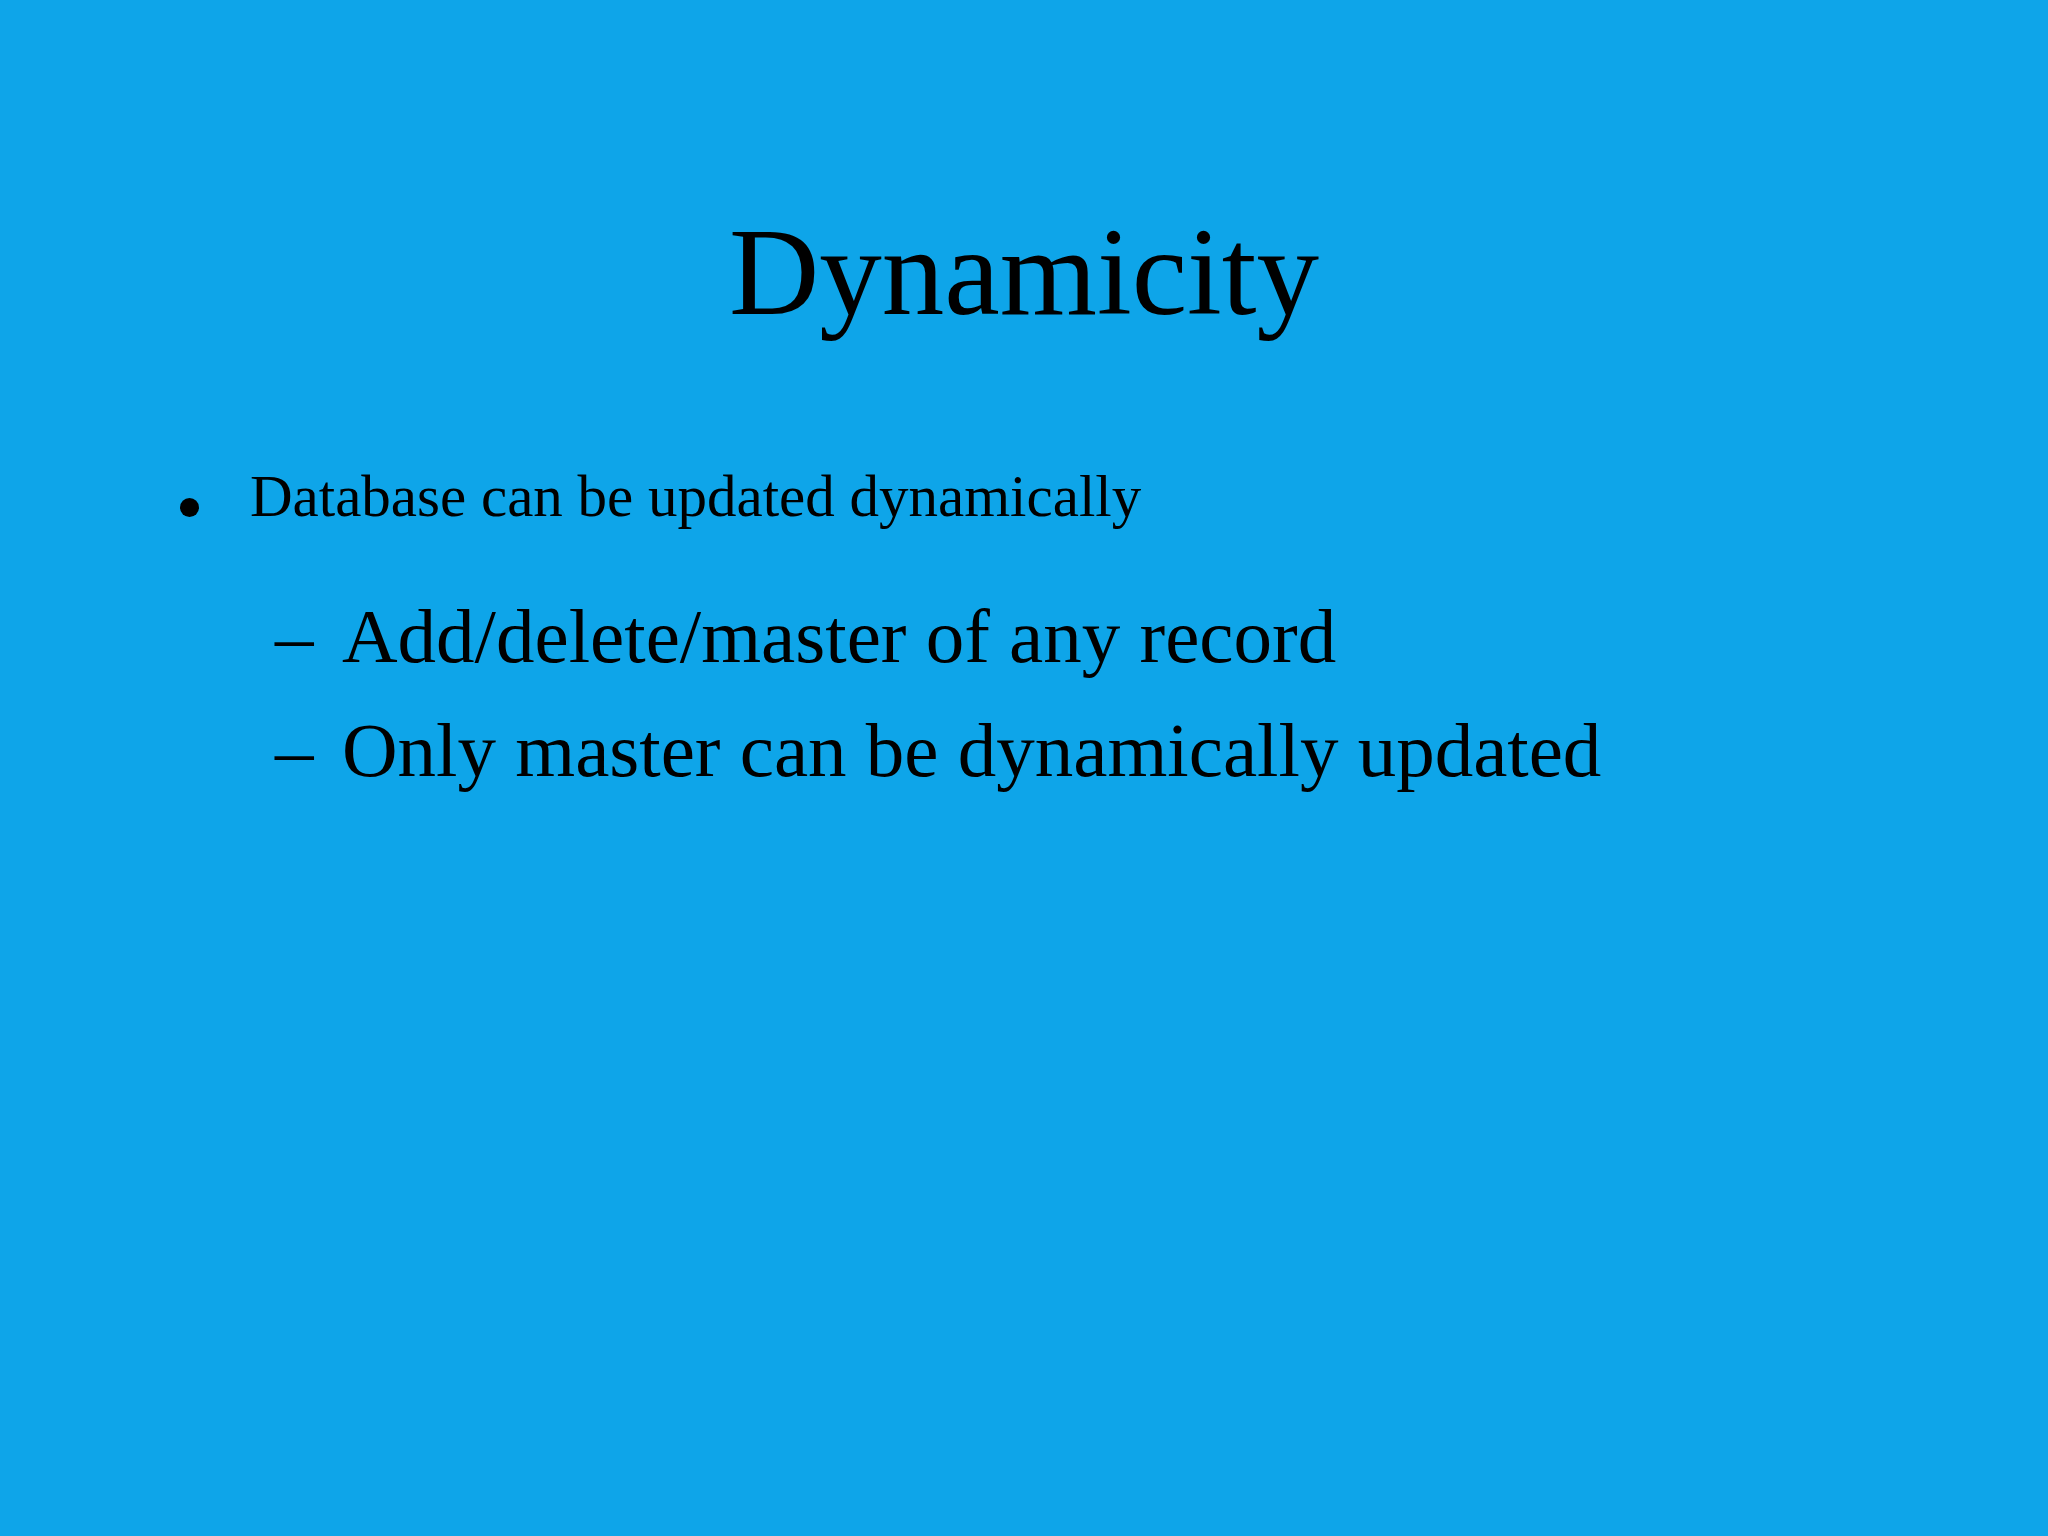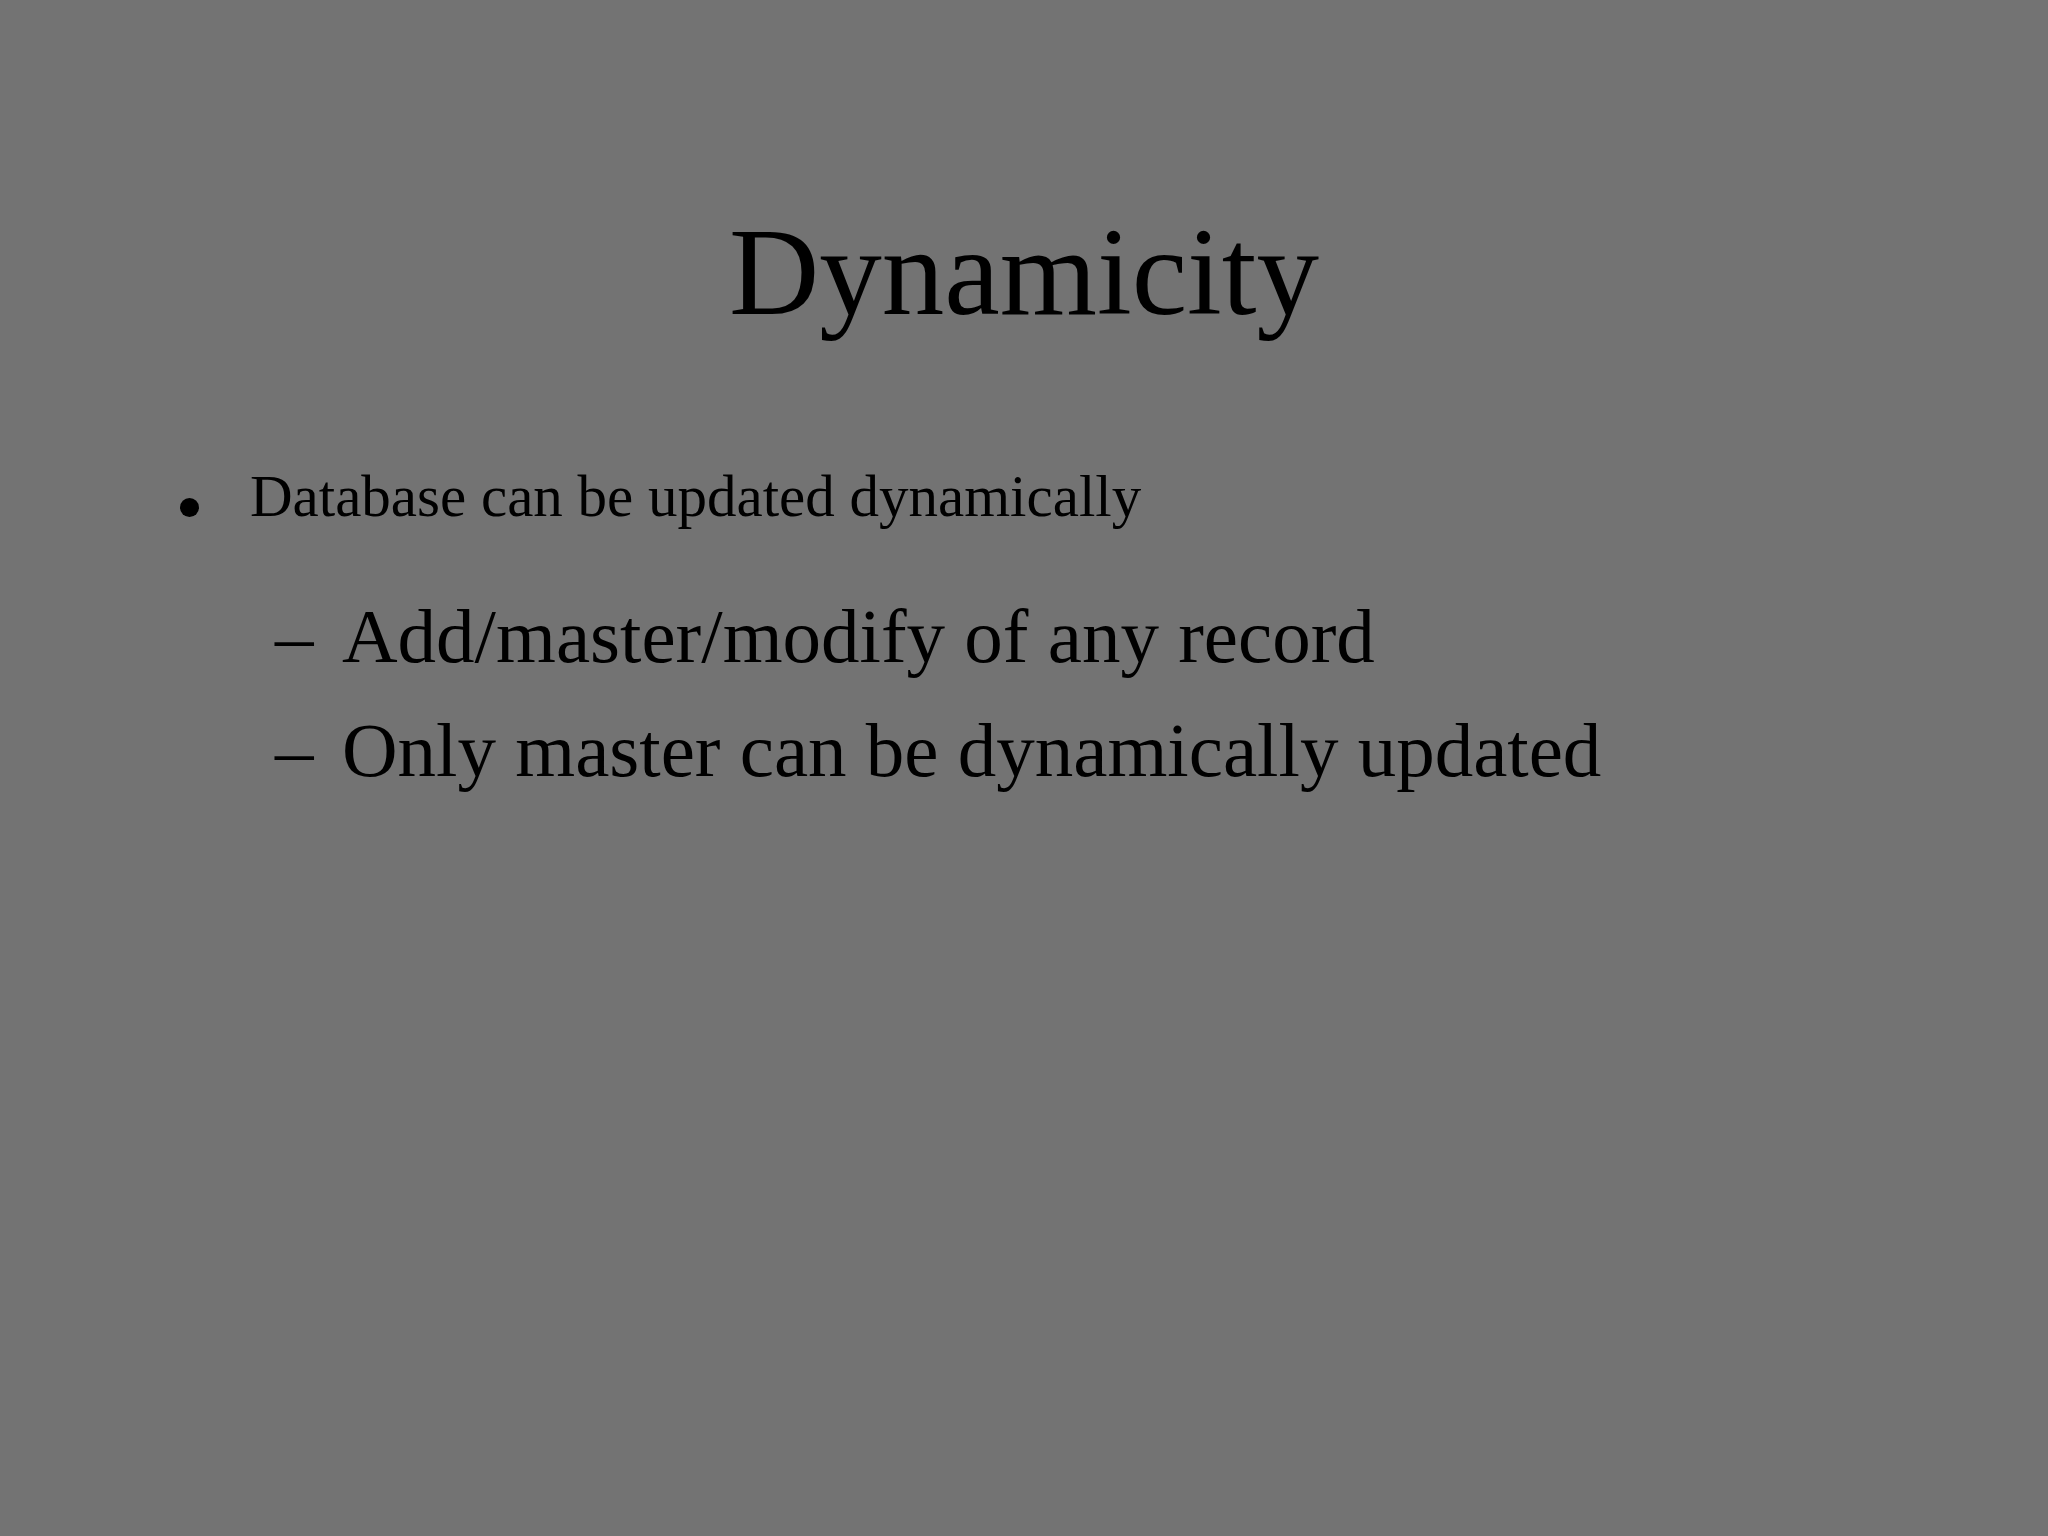--- a/index.html
+++ b/index.html
@@ -4,21 +4,21 @@
 <style>
   html, body {
     margin: 0;
     padding: 0;
     background: #ffffff;
   }
   .slide {
     position: relative;
     width: 2048px;
     height: 1536px;
-    background: #737373;
+    background: #0ea5e9;
     color: #000000;
     font-family: "Liberation Serif", "DejaVu Serif", serif;
     overflow: hidden;
   }
   .title {
     position: absolute;
     top: 204px;
     left: 0;
     width: 100%;
     margin: 0;
@@ -73,21 +73,21 @@
 
   <div class="row l1 row1">
     <span class="marker">
         <span class="dot"></span>
       </span>
     <span class="text">Database can be updated dynamically</span>
   </div>
 
   <div class="row sub sub1">
     <span class="marker">–</span>
-    <span class="text">Add/master/modify of any record</span>
+    <span class="text">Add/delete/master of any record</span>
   </div>
 
   <div class="row sub sub2">
     <span class="marker">–</span>
     <span class="text">Only master can be dynamically updated</span>
   </div>
 
 
 </div>
 

